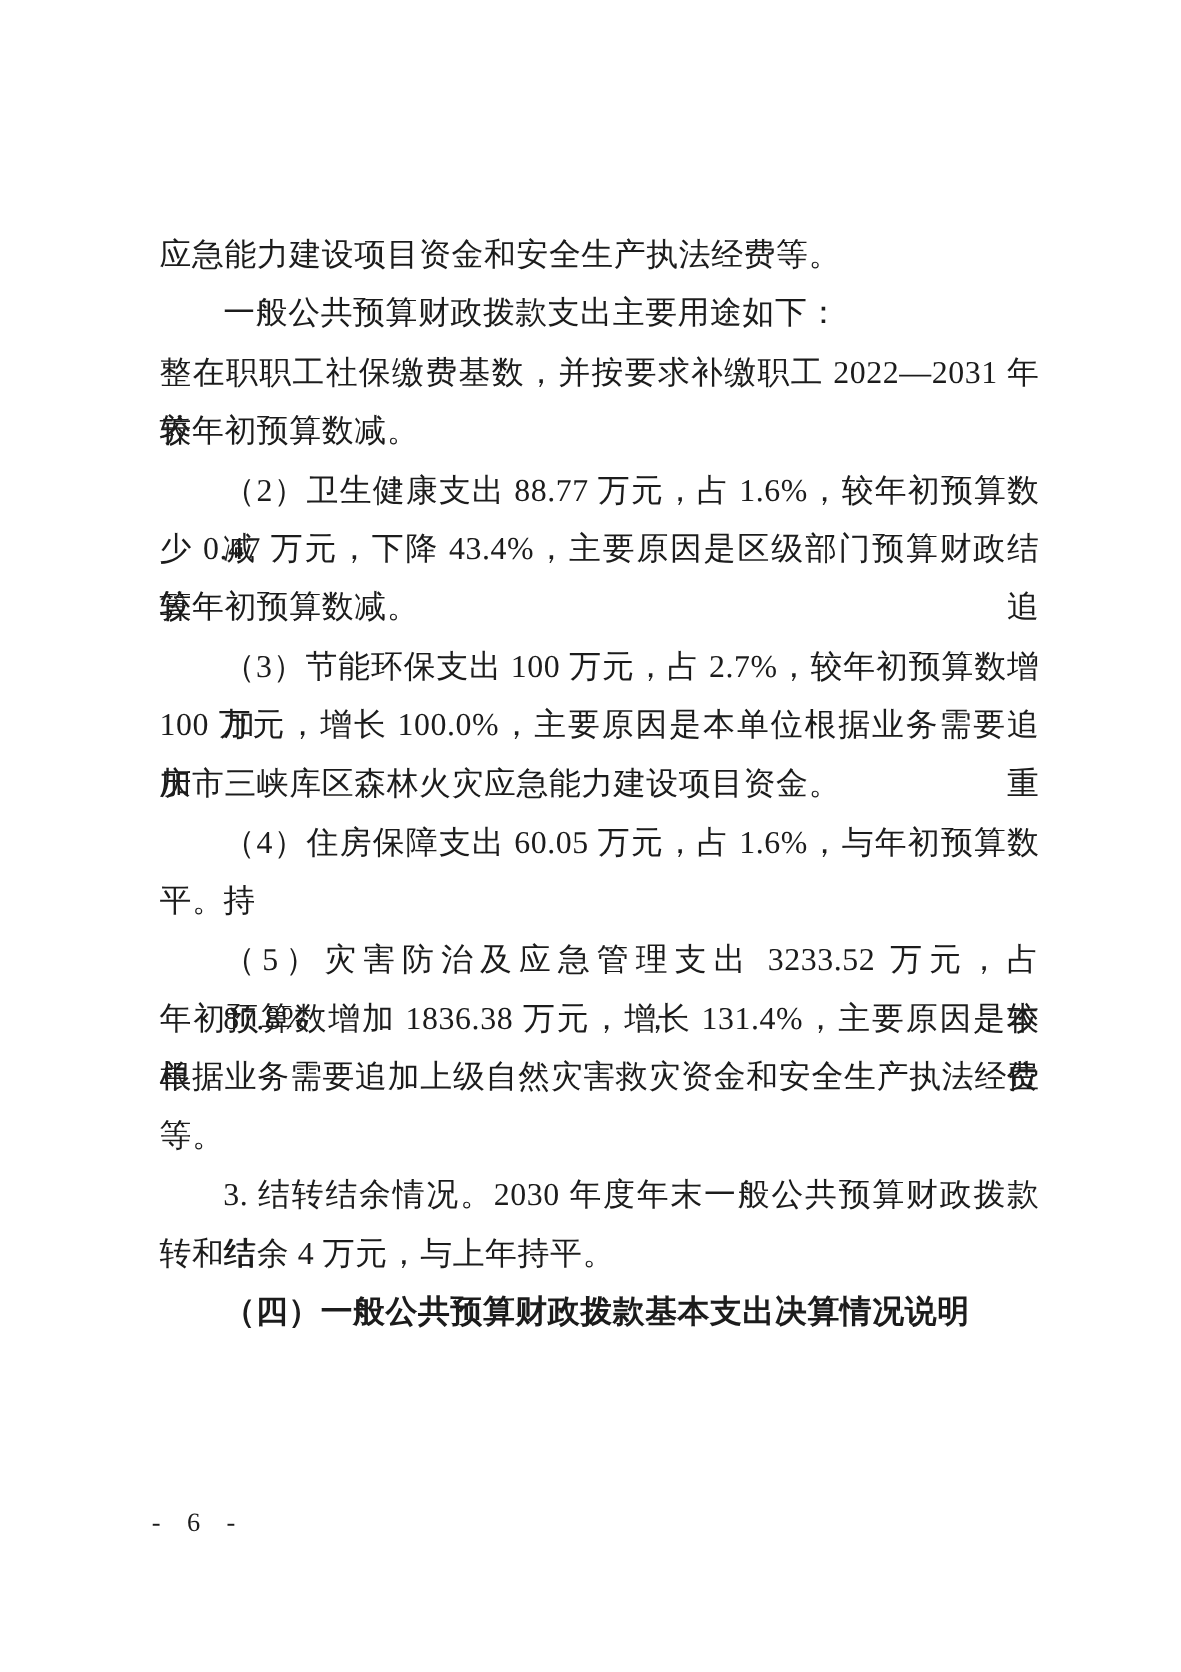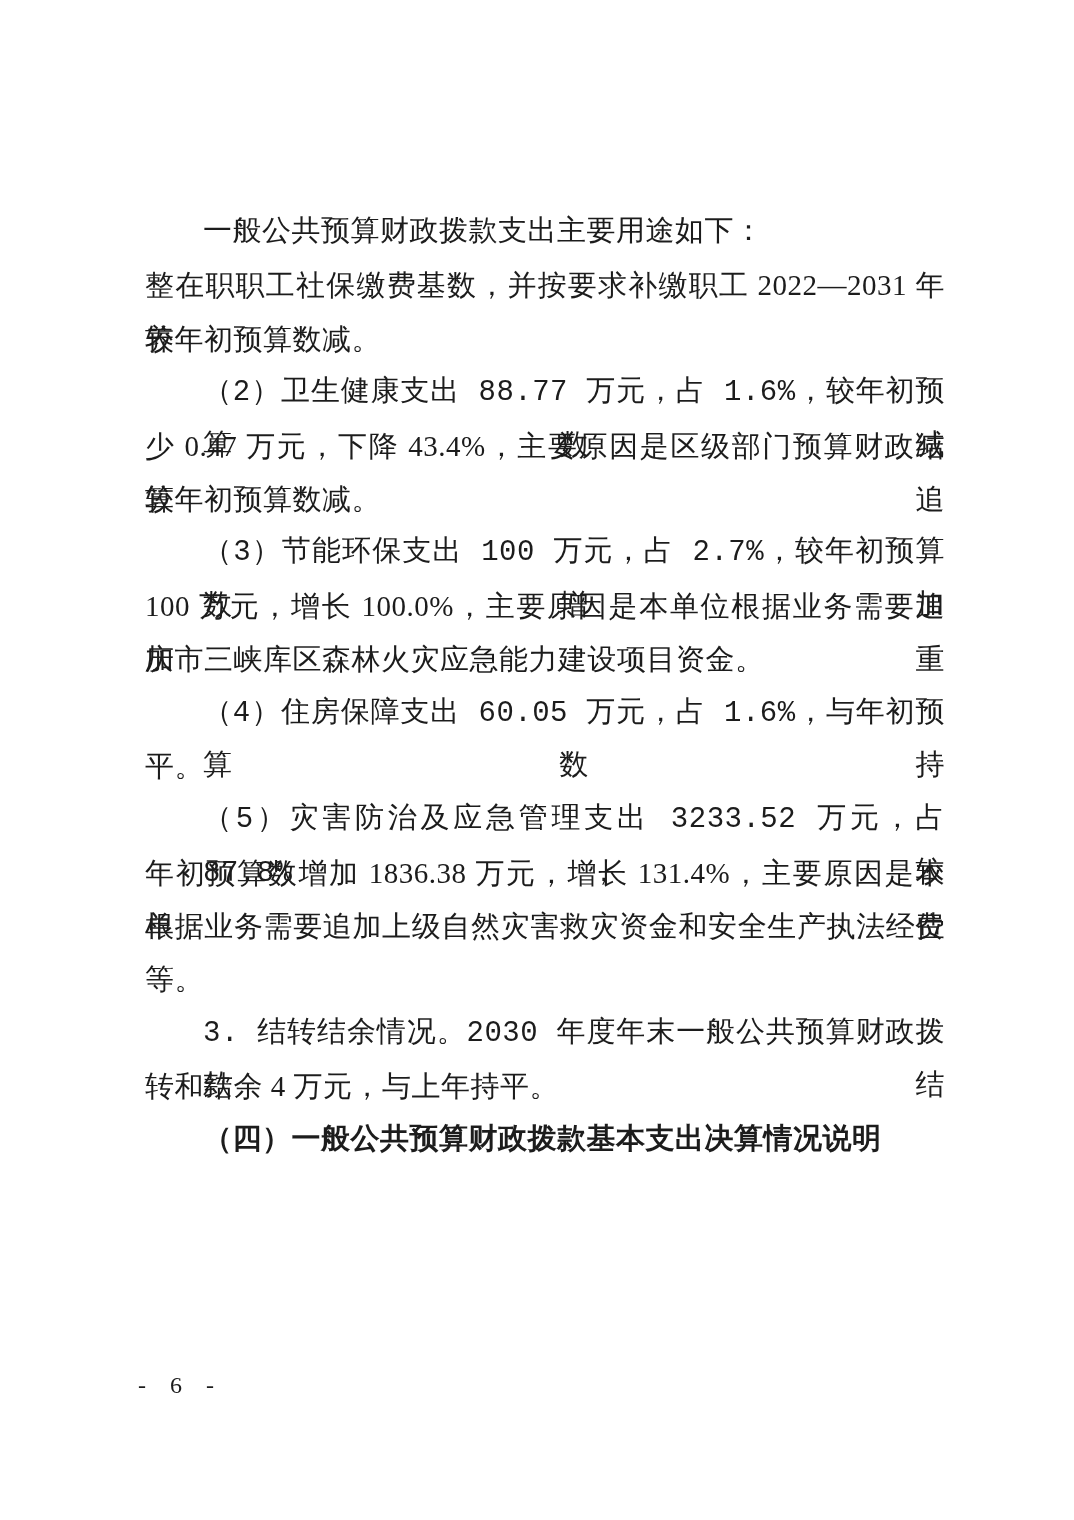--- a/index.html
+++ b/index.html
@@ -24,21 +24,20 @@
   }
   .doc-line {
     font-size: 29px;
     line-height: 53.4px;
     height: 53.4px;
     white-space: nowrap;
     letter-spacing: 0.5px;
   }
   .doc-line.indent {
     padding-left: 58px;
-    font-family: Liberation Mono, monospace;
   }
   .doc-line.fill {
     white-space: normal;
     text-align: justify;
     text-align-last: justify;
   }
   .doc-line.bold {
     font-weight: 700;
   }
   .page-footer {
@@ -49,20 +48,21 @@
     letter-spacing: 9px;
     color: #1c1c1c;
   }
 </style>
 </head>
 <body>
 
 <div class="page">
   <div class="text-block">
 
+  <div class="doc-line">应急能力建设项目资金和安全生产执法经费等。</div>
       <div class="doc-line indent">一般公共预算财政拨款支出主要用途如下：</div>
       <div class="doc-line fill">整在职职工社保缴费基数，并按要求补缴职工 2022—2031 年养</div>
       <div class="doc-line">较年初预算数减。</div>
       <div class="doc-line indent fill">（2）卫生健康支出 88.77 万元，占 1.6%，较年初预算数减</div>
       <div class="doc-line fill">少 0.47 万元，下降 43.4%，主要原因是区级部门预算财政结算追</div>
       <div class="doc-line">较年初预算数减。</div>
       <div class="doc-line indent fill">（3）节能环保支出 100 万元，占 2.7%，较年初预算数增加</div>
       <div class="doc-line fill">100 万元，增长 100.0%，主要原因是本单位根据业务需要追加重</div>
       <div class="doc-line">庆市三峡库区森林火灾应急能力建设项目资金。</div>
       <div class="doc-line indent fill">（4）住房保障支出 60.05 万元，占 1.6%，与年初预算数持</div>

